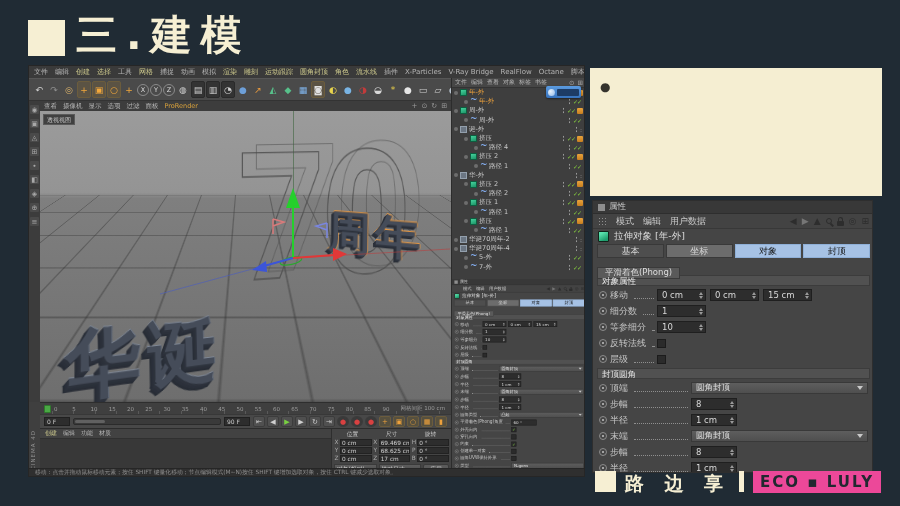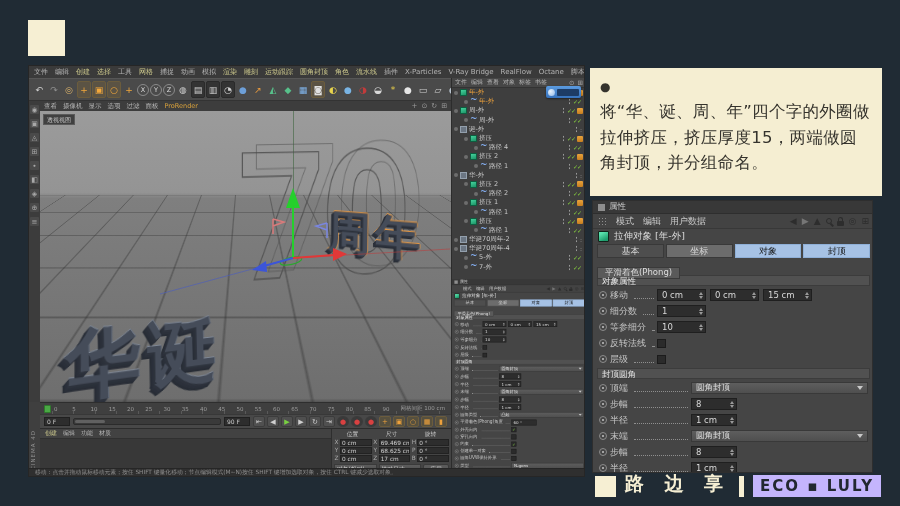--- a/index.html
+++ b/index.html
@@ -11,25 +11,25 @@
   .title-sq{position:absolute;left:28px;top:20px;width:37px;height:36px;background:#f6efd3}
   .page-title{position:absolute;left:76px;top:8px;font-size:41px;font-weight:bold;color:#f6efd3;letter-spacing:9px;white-space:nowrap}
 
   
   .note{position:absolute;left:590px;top:68px;width:292px;height:128px;background:#f5eed2;padding:7px 10px;color:#35332d}
   .note-head{display:flex;align-items:center;gap:9px;font-size:17px;height:24px}
   .note-bullet{font-size:12px}
   .note-body{font-size:16.5px;line-height:1.56;letter-spacing:.3px}
 
   
-  .brand{position:absolute;right:19px;top:471px;display:flex;align-items:flex-end;gap:9px;height:26px}
+  .brand{position:absolute;right:19px;top:471px;display:flex;align-items:flex-start;gap:9px;height:26px}
   .brand-sq{width:21px;height:21px;background:#f6efd3}
   .brand-site{font-size:19px;color:#f6efd3;letter-spacing:7px;font-weight:bold;white-space:nowrap}
   .brand-bar{width:5px;height:21px;background:#f6efd3}
-  .brand-logo{background:#c4b5fd;color:#222830;font-size:15px;font-weight:bold;padding:2px 7px;letter-spacing:2px;white-space:nowrap}
+  .brand-logo{background:#ec4899;color:#222830;font-size:15px;font-weight:bold;padding:2px 7px;letter-spacing:2px;white-space:nowrap}
 
   
   .c4d{position:absolute;left:28px;top:65px;width:557px;height:412px;background:#3f3f3f;border:1px solid #262626;overflow:hidden}
   .menubar{height:12px;display:flex;align-items:center;gap:7px;padding:0 5px;background:#3a3a3a;font-size:7px;color:#b4b4b4;white-space:nowrap;overflow:hidden}
   .menubar .y,.mat-menu .y{color:#cdc98d}
   .toolbar{position:absolute;left:0;top:12px;width:422px;height:23px;background:#4a4a4a;border-top:1px solid #565656;border-bottom:1px solid #333;display:flex;align-items:center;gap:1px;padding:0 3px;overflow:hidden}
   .tb{flex:0 0 auto;width:14px;height:17px;display:flex;align-items:center;justify-content:center;font-size:9px;color:#cfcfcf;border-radius:2px}
   .tb.on{background:#5b5344;border:1px solid #6b5c3d}
   .tb.circ{width:12px;height:12px;border:1px solid #8a8a8a;border-radius:50%;font-size:6.5px}
   .tb.dark{background:#333;border:1px solid #2a2a2a}
@@ -152,20 +152,21 @@
   .xc.field{width:52px;height:12px;background:#2d2d2d;border:1px solid #1f1f1f;padding:0 3px;font-size:8.5px;color:#d8d8d8;line-height:11px}
   .xc.drop{flex:1;height:12px;background:linear-gradient(#5e5e5e,#4f4f4f);border:1px solid #393939;padding:0 4px;font-size:8.5px;color:#e2e2e2;line-height:11px}
   .xc.check{width:10px;height:10px;background:#2b2b2b;border:1px solid #1c1c1c;color:#7ec941;font-size:8px;text-align:center;line-height:9px}
 </style>
 </head>
 <body>
 
 <div id="slide">
 
   <div class="title-sq"></div>
+  <div class="page-title">三.建模</div>
 
   <div class="c4d">
     <div class="menubar">
 
     <span>文件</span>
         <span>编辑</span>
         <span class="y">创建</span>
         <span class="y">选择</span>
         <span>工具</span>
         <span class="y">网格</span>
@@ -902,21 +903,20 @@
       </div>
     </div>
 
     <div class="statusbar">移动：点击并拖动鼠标移动元素；按住 SHIFT 键量化移动；节点编辑模式(M~N)按住 SHIFT 键增加选取对象，按住 CTRL 键减少选取对象。</div>
   </div>
 
   <div class="note">
     <div class="note-head">
       <span class="note-bullet">●</span>
     </div>
-    <div class="note-body">将“华、诞、周、年”四个字的外圈做拉伸挤压，挤压厚度15，两端做圆角封顶，并分组命名。</div>
   </div>
 
   <div class="attr-full">
   <div class="attr-panel">
     <div class="ap-title">
       <span class="sq"></span>
       <span>属性</span>
     </div>
     <div class="ap-menu">
       <span class="ap-grip"></span>

